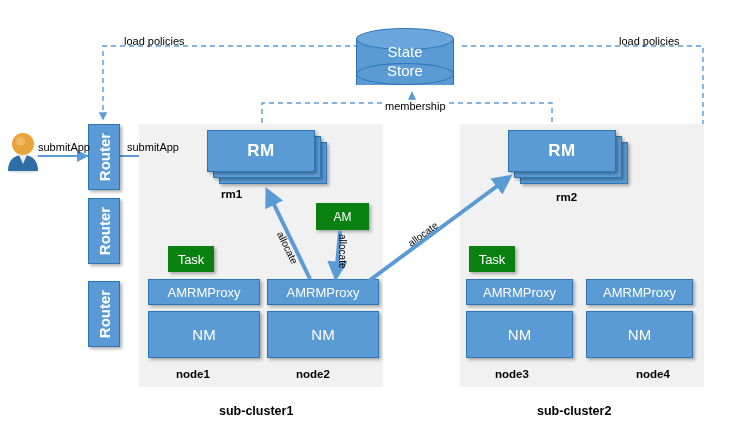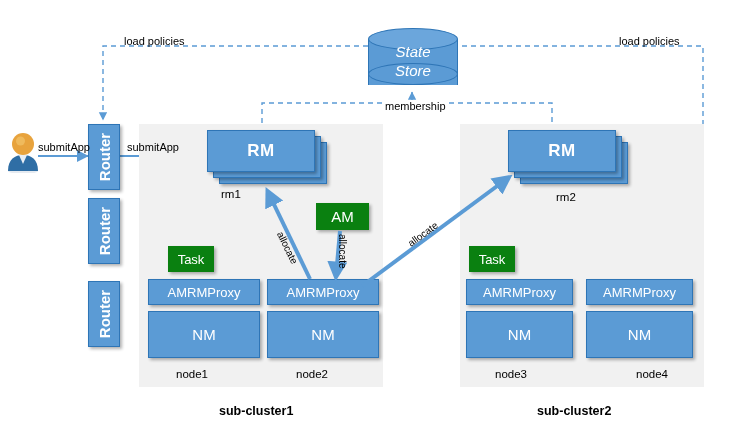--- a/index.html
+++ b/index.html
@@ -51,21 +51,21 @@
   .box.green {
     background: #0a8010;
     border: 1px solid #0a8010;
     z-index: 5;
   }
 
   .rm-text { font-size: 17px; font-weight: bold; letter-spacing: .5px; }
   .nm-text { font-size: 15px; }
   .proxy-text { font-size: 13px; }
   .task-text { font-size: 13px; }
-  .am-text { font-size: 15px; }
+  .am-text { font-size: 12px; }
 
   
   .rm-stack { position: absolute; z-index: 4; padding-left: 17px; }
   .rm-stack .layer {
     position: absolute;
     box-sizing: border-box;
     background: #5b9bd5;
     border: 1px solid #2e75b6;
     box-shadow: 2px 2px 3px rgba(0,0,0,0.30);
   }
@@ -137,21 +137,21 @@
     color: #ffffff;
     font-size: 15px;
     line-height: 19px;
     z-index: 3;
   }
 
   
   .cap {
     position: absolute;
     font-size: 11.5px;
-    font-weight: normal;
+    font-weight: bold;
     color: #000000;
     white-space: nowrap;
     z-index: 5;
   }
   .edge-label {
     position: absolute;
     font-size: 11px;
     color: #000000;
     white-space: nowrap;
     background: #ffffff;
@@ -212,21 +212,21 @@
     </g>
 
     <g>
       <path d="M120,156 L203,156" fill="none" stroke="#5b9bd5" stroke-width="2" marker-end="url(#arrowSolid)"></path>
     </g>
   </svg>
 
   <div class="panel" style="left:139px; top:124px; width:244px; height:263px;"></div>
   <div class="panel" style="left:460px; top:124px; width:244px; height:263px;"></div>
 
-  <div class="cylinder" style="left:368px; top:28px; width:90px; height:60px;font-style:italic;">
+  <div class="cylinder" style="left:356px; top:28px; width:98px; height:60px;">
     <div class="cyl-body"></div>
     <div class="cyl-bottom"></div>
     <div class="cyl-top"></div>
     <div class="cyl-label">
       <div>State</div>
       <div>Store</div>
     </div>
   </div>
 
   <div class="avatar" style="left:6px; top:131px; width:34px; height:42px;">

